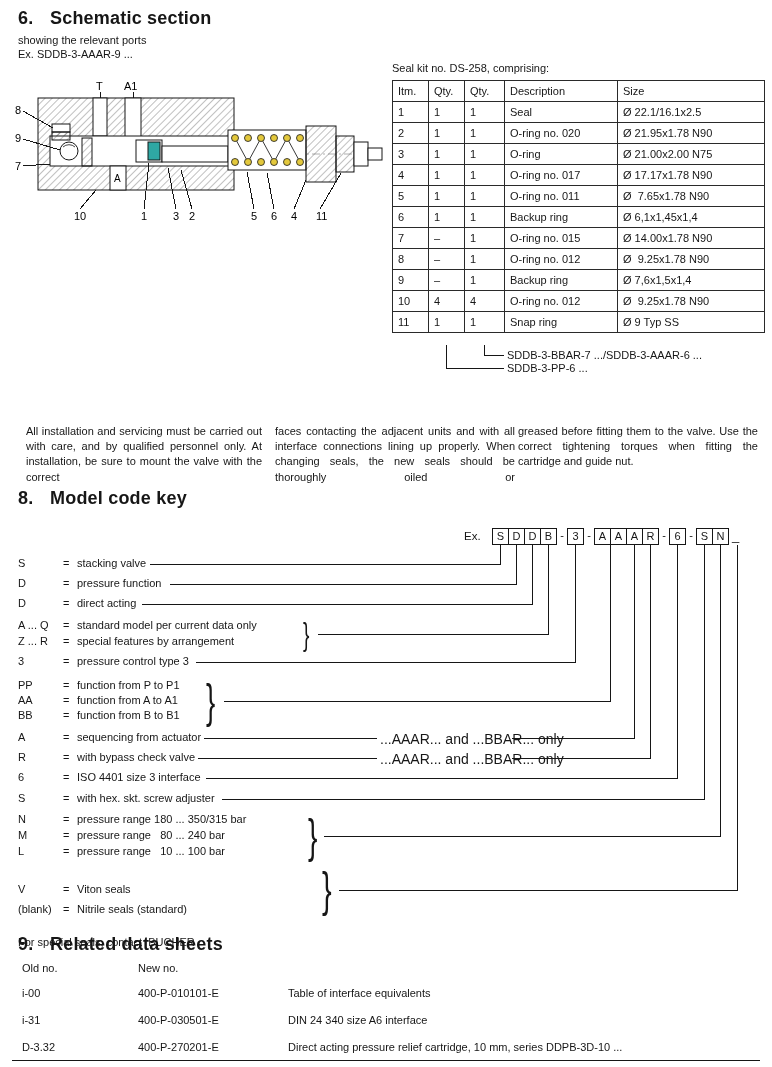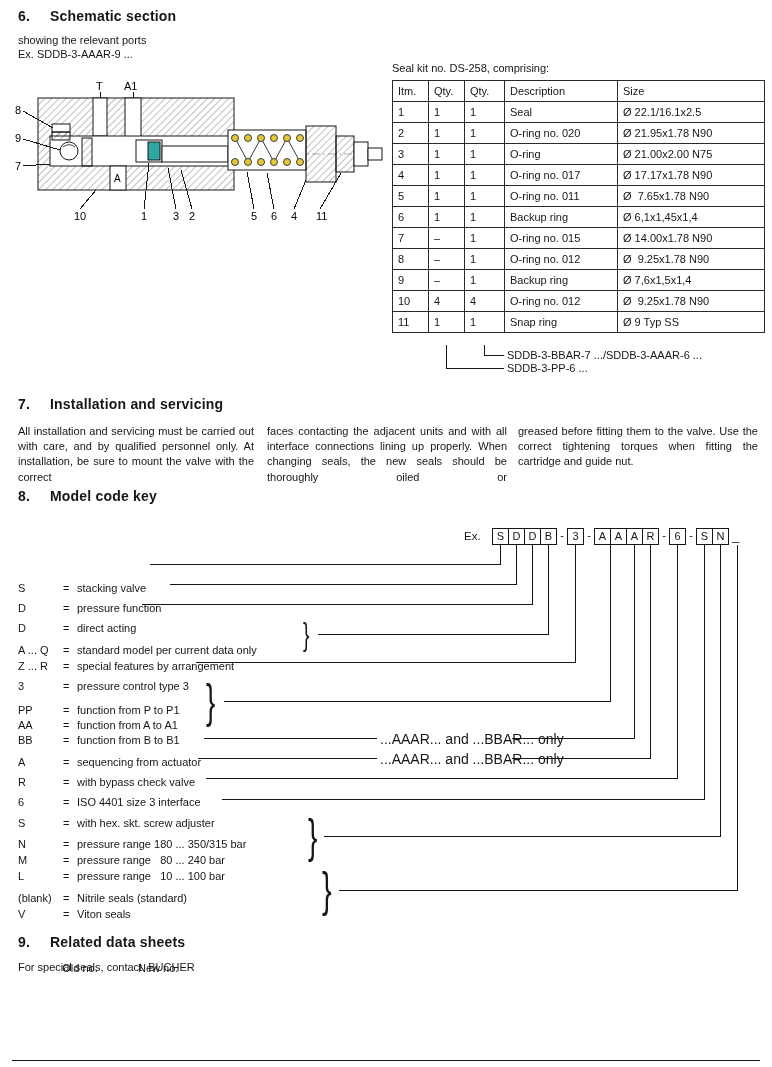--- a/index.html
+++ b/index.html
@@ -2,45 +2,45 @@
 <html><head>
 <meta charset="utf-8">
 <style>
   * { box-sizing: border-box; }
   body { margin: 0; background: #9a9a9a; }
   .page {
     position: relative; width: 772px; height: 1067px; margin: 0 auto;
     background: #ffffff; color: #161616;
     font-family: "Liberation Sans", sans-serif; overflow: hidden;
   }
-  .sechead { position: absolute; left: 18px; font-size: 14px; font-weight: 700; letter-spacing: .2px; }
+  .sechead { position: absolute; left: 18px; font-size: 18px; font-weight: 700; letter-spacing: .2px; }
   .sechead .num { display: inline-block; width: 32px; }
   .cap { position: absolute; left: 18px; font-size: 11px; }
   .sk-title { position: absolute; left: 392px; top: 62px; font-size: 11px; }
   table.sk { position: absolute; left: 392px; top: 80px; width: 372px;
              border-collapse: collapse; table-layout: fixed; font-size: 11px; }
   .sk th, .sk td { border: 1px solid #2a2a2a; height: 21px; padding: 0 5px;
                    font-weight: 400; text-align: left; white-space: nowrap; overflow: hidden; }
   .variant { position: absolute; font-size: 11px; white-space: nowrap; }
   .instcol { position: absolute; top: 424px; font-size: 11px; line-height: 15.2px; text-align: justify; }
-  .jall { text-align-last: justify; }
+  .jall { text-align-last: justify; margin-left: 8px; }
   .mcode { position: absolute; left: 464px; top: 528px; height: 18px; width: 300px; font-size: 11px; }
   .mex { position: absolute; left: 0; top: 2px; font-size: 11.5px; }
   .mbox { position: absolute; top: 0; width: 17px; height: 17px; border: 1px solid #161616;
           text-align: center; line-height: 15px; }
   .mdash { position: absolute; top: 1px; width: 8px; text-align: center; }
   .muscore { position: absolute; top: 0; font-size: 13px; }
-  .krow { position: absolute; left: 18px; font-size: 11px; white-space: nowrap; margin-top: 25px; }
+  .krow { position: absolute; left: 18px; font-size: 11px; white-space: nowrap; }
   .kcode { display: inline-block; width: 45px; }
   .keq { display: inline-block; width: 14px; }
   .knote { position: absolute; left: 380px; font-size: 14px; white-space: nowrap; }
   .brace { position: absolute; font-weight: 400; transform: scaleX(.6); transform-origin: left center; color: #161616; }
   .r9 { position: absolute; left: 22px; top: 962px; width: 740px; font-size: 11px; }
   .r9 .hdr { margin-bottom: 13px; }
-  .r9 .c1 { display: inline-block; width: 116px; text-align: center; }
+  .r9 .c1 { display: inline-block; width: 116px; }
   .r9 .c2 { display: inline-block; width: 150px; }
   .r9row { height: 27px; }
   .hrule { position: absolute; left: 12px; top: 1060px; width: 748px; border-top: 1.2px solid #161616; }
   svg.overlay { position: absolute; left: 0; top: 0; pointer-events: none; }
   svg.schem { position: absolute; left: 8px; top: 78px; }
   svg text { font-family: "Liberation Sans", sans-serif; }
   .ol { stroke: #161616; stroke-width: 1; fill: none; shape-rendering: crispEdges; }
 </style>
 </head>
 <body>
@@ -224,21 +224,20 @@
           <td>1</td>
           <td>1</td>
           <td>Snap ring</td>
           <td>Ø 9 Typ SS</td>
         </tr>
     </tbody>
   </table>
   <div class="variant" style="left:507px;top:349px">SDDB-3-BBAR-7 .../SDDB-3-AAAR-6 ...</div>
   <div class="variant" style="left:507px;top:362px">SDDB-3-PP-6 ...</div>
 
-  <div class="sechead" style="top:396px"><span class="num">7.</span><span>Installation and servicing</span></div>
   <div class="instcol jall" style="left:18px;width:236px">All installation and servicing must be carried out with care, and by qualified personnel only. At installation, be sure to mount the valve with the correct</div>
   <div class="instcol" style="left:518px;width:240px">greased before fitting them to the valve. Use the correct tightening torques when fitting the cartridge and guide nut.</div>
   <div class="instcol jall" style="left:267px;width:240px">faces contacting the adjacent units and with all interface connections lining up properly. When changing seals, the new seals should be thoroughly oiled or</div>
 
   <div class="sechead" style="top:488px"><span class="num">8.</span><span>Model code key</span></div>
 
   <div class="mcode">
     <span class="mex">Ex.</span>
     <span class="mbox" style="left:28px">S</span>
     <span class="mbox" style="left:44px">D</span>
@@ -268,35 +267,38 @@
   <div class="krow" style="top:679px"><span class="kcode">PP</span><span class="keq">=</span><span>function from P to P1</span></div>
   <div class="krow" style="top:694px"><span class="kcode">AA</span><span class="keq">=</span><span>function from A to A1</span></div>
   <div class="krow" style="top:709px"><span class="kcode">BB</span><span class="keq">=</span><span>function from B to B1</span></div>
   <div class="krow" style="top:731px"><span class="kcode">A</span><span class="keq">=</span><span>sequencing from actuator</span></div>
   <div class="krow" style="top:751px"><span class="kcode">R</span><span class="keq">=</span><span>with bypass check valve</span></div>
   <div class="krow" style="top:771px"><span class="kcode">6</span><span class="keq">=</span><span>ISO 4401 size 3 interface</span></div>
   <div class="krow" style="top:792px"><span class="kcode">S</span><span class="keq">=</span><span>with hex. skt. screw adjuster</span></div>
   <div class="krow" style="top:813px"><span class="kcode">N</span><span class="keq">=</span><span>pressure range 180 ... 350/315 bar</span></div>
   <div class="krow" style="top:829px"><span class="kcode">M</span><span class="keq">=</span><span>pressure range &nbsp;&nbsp;80 ... 240 bar</span></div>
   <div class="krow" style="top:845px"><span class="kcode">L</span><span class="keq">=</span><span>pressure range &nbsp;&nbsp;10 ... 100 bar</span></div>
-  <div class="krow" style="top:867px"><span class="kcode">(blank)</span><span class="keq">=</span><span>Nitrile seals (standard)</span></div>
+  <div class="krow" style="top:903px"><span class="kcode">(blank)</span><span class="keq">=</span><span>Nitrile seals (standard)</span></div>
   <div class="krow" style="top:883px"><span class="kcode">V</span><span class="keq">=</span><span>Viton seals</span></div>
   <div class="krow" style="top:936px"><span>For special seals, contact &nbsp;BUCHER</span></div>
 
   <div class="knote" style="top:731px">...AAAR... and ...BBAR... only</div>
   <div class="knote" style="top:751px">...AAAR... and ...BBAR... only</div>
 
   <span class="brace" style="left:303px;top:618px;font-size:32px;line-height:32px">}</span>
   <span class="brace" style="left:206px;top:678px;font-size:46px;line-height:46px">}</span>
   <span class="brace" style="left:308px;top:812px;font-size:47px;line-height:47px">}</span>
   <span class="brace" style="left:322px;top:866px;font-size:48px;line-height:48px">}</span>
 
   <div class="sechead" style="top:934px"><span class="num">9.</span><span>Related data sheets</span></div>
   <div class="r9">
     <div class="hdr"><span class="c1">Old no.</span><span class="c2">New no.</span></div>
+    <div class="r9row"><span class="c1">i-00</span><span class="c2">400-P-010101-E</span><span>Table of interface equivalents</span></div>
+      <div class="r9row"><span class="c1">i-31</span><span class="c2">400-P-030501-E</span><span>DIN 24 340 size A6 interface</span></div>
+      <div class="r9row"><span class="c1">D-3.32</span><span class="c2">400-P-270201-E</span><span>Direct acting pressure relief cartridge, 10 mm, series DDPB-3D-10 ...</span></div>
   </div>
 
   <div class="hrule"></div>
 
   <svg class="overlay" width="772" height="1067" viewBox="0 0 772 1067">
     <g class="ol">
 
       <path d="M484 345 V355 H504"></path>
       <path d="M446 345 V368 H504"></path>
 

